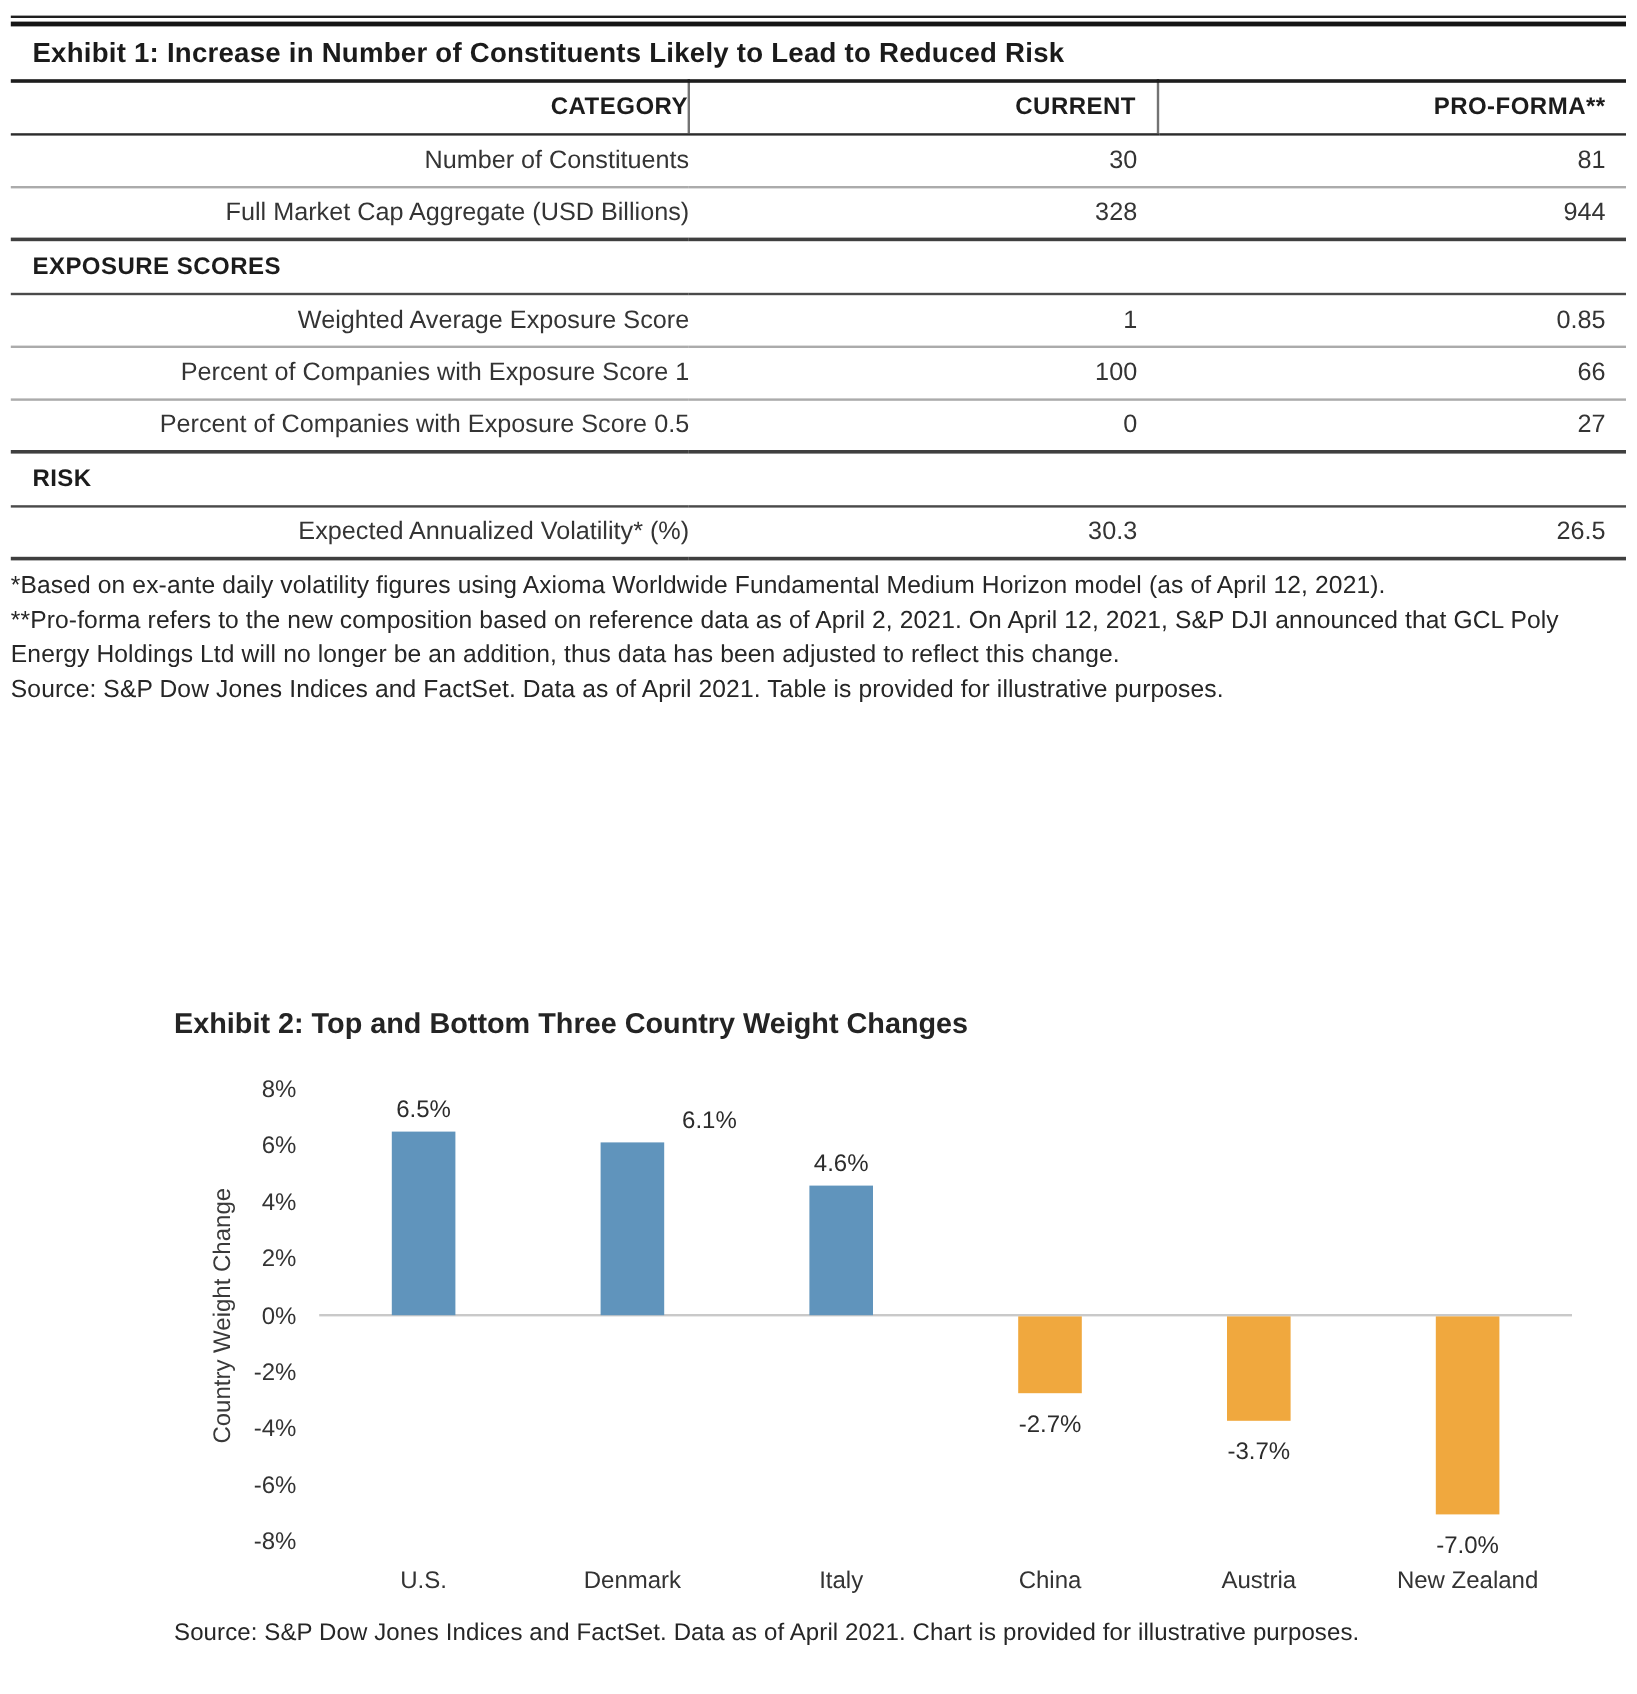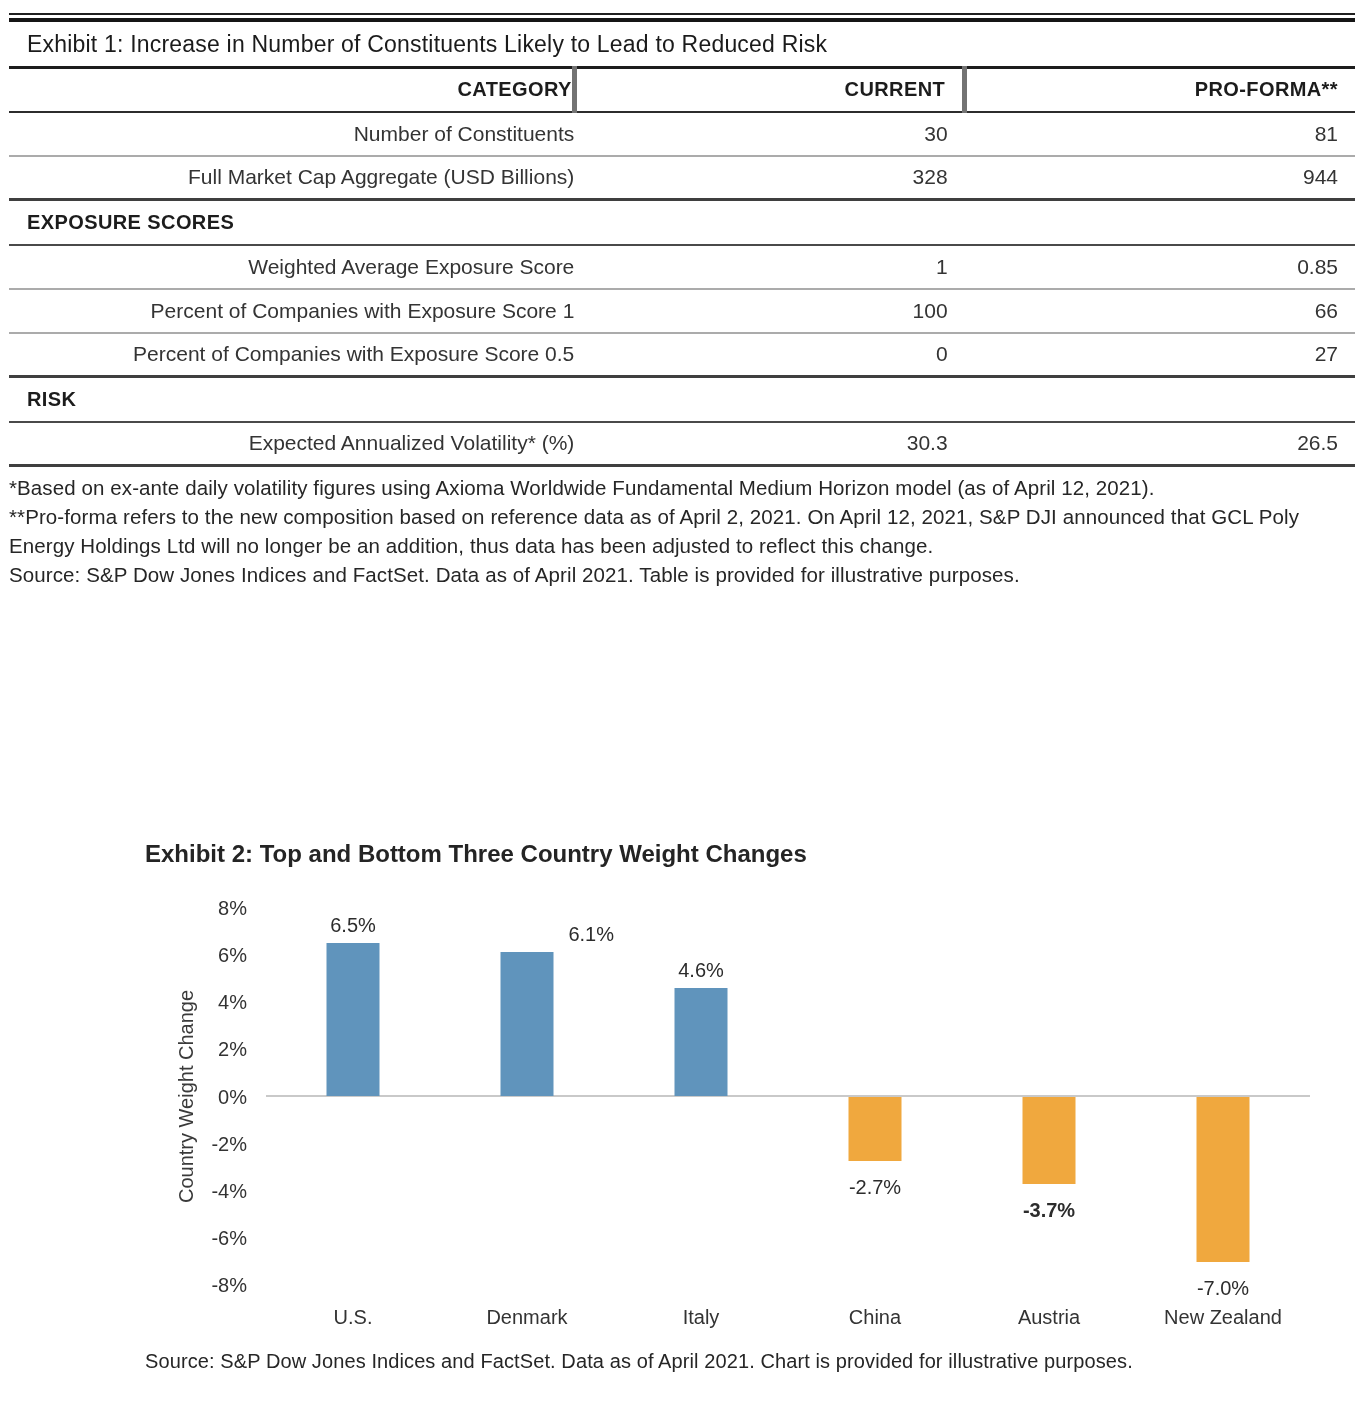--- a/index.html
+++ b/index.html
@@ -11,21 +11,21 @@
     color: #2e2e2e;
     overflow: hidden;
   }
   
   .rule-thin  { margin: 13px 9px 0 9px; height: 2px; background: #1f1f1f; }
   .rule-thick { margin: 3px 9px 0 9px;  height: 4px; background: #151515; }
 
   
   .ex1-title {
     margin: 9px 9px 0 27px;
-    font-size: 23px; font-weight: normal; color: #1b1b1b;
+    font-size: 23px; font-weight: bold; color: #1b1b1b;
     letter-spacing: 0.2px;
   }
   table.ex1 {
     margin: 8px 9px 0 9px;
     width: 1346px;
     border-collapse: collapse;
     table-layout: fixed;
     border-top: 3px solid #1d1d1d;
     border-bottom: 3px solid #3f3f3f;
   }
@@ -34,21 +34,21 @@
   table.ex1 col.c3 { width: 29%; }
   table.ex1 th, table.ex1 td {
     height: 44px; vertical-align: middle;
     font-size: 21px; white-space: nowrap; overflow: hidden;
   }
   table.ex1 thead th {
     font-weight: bold; font-size: 20px; color: #1c1c1c;
     border-bottom: 2px solid #2c2c2c;
     letter-spacing: 0.4px;
   }
-  table.ex1 thead th.col2, table.ex1 thead th.col3 { border-left: 5px solid #737373; margin-left: 43px; }
+  table.ex1 thead th.col2, table.ex1 thead th.col3 { border-left: 2px solid #737373; margin-left: 43px; }
   .cell-left  { text-align: right;  padding-left: 18px; }
   .cell-right { text-align: right; padding-right: 17px; }
   tr.section-row th {
     text-align: left; padding-left: 18px;
     font-weight: bold; font-size: 20px; color: #1c1c1c;
     letter-spacing: 0.4px; height: 45px;
   }
   tr.section-row { border-top: 3px solid #3f3f3f; border-bottom: 2px solid #4a4a4a; }
   tr.data-row td { color: #343434; }
   tr.data-row + tr.data-row { border-top: 2px solid #ababab; }
@@ -194,21 +194,21 @@
         <div class="bar-value" style="top: 48.6125px;">4.6%</div>
         <div class="x-label">Italy</div>
       </div>
       <div class="bar-col">
         <div class="bar" style="height: 63.6187px; background: rgb(240, 168, 62); top: 189px;"></div>
         <div class="bar-value" style="top: 265.619px;">-2.7%</div>
         <div class="x-label">China</div>
       </div>
       <div class="bar-col">
         <div class="bar" style="height: 87.1813px; background: rgb(240, 168, 62); top: 189px;"></div>
-        <div class="bar-value" style="top: 289.181px; font-weight: bold;">-3.7%</div>
+        <div class="bar-value" style="top: 289.181px;">-3.7%</div>
         <div class="x-label">Austria</div>
       </div>
       <div class="bar-col">
         <div class="bar" style="height: 164.938px; background: rgb(240, 168, 62); top: 189px;"></div>
         <div class="bar-value" style="top: 366.938px;">-7.0%</div>
         <div class="x-label">New Zealand</div>
       </div>
     </div>
   <div class="chart-source">Source: S&amp;P Dow Jones Indices and FactSet. Data as of April 2021. Chart is provided for illustrative purposes.</div>
 </div>

